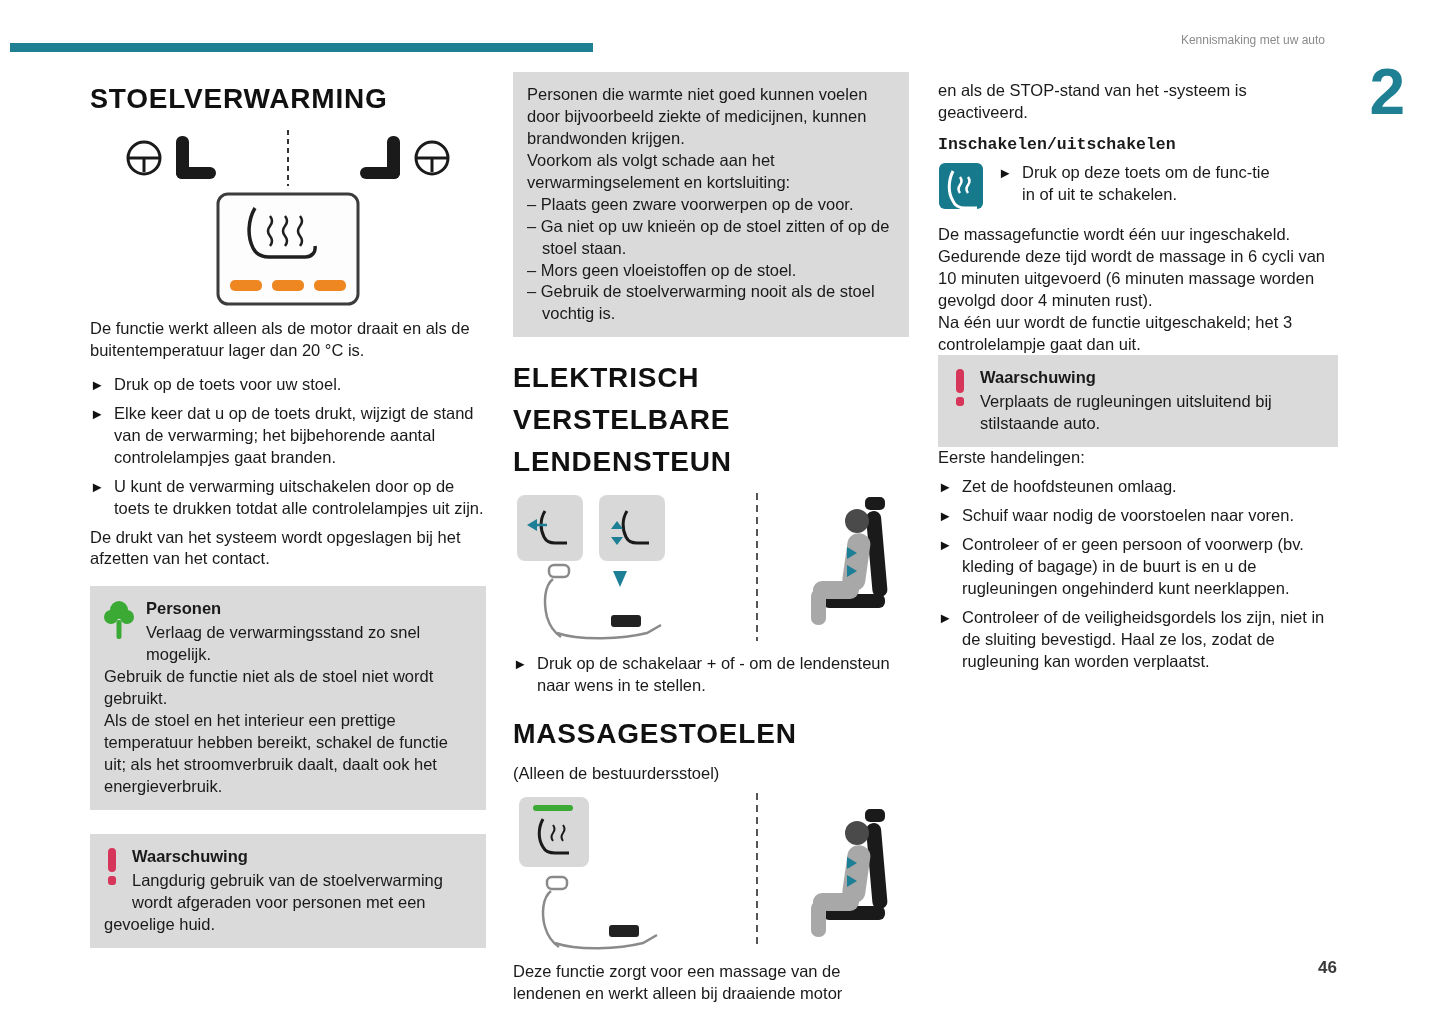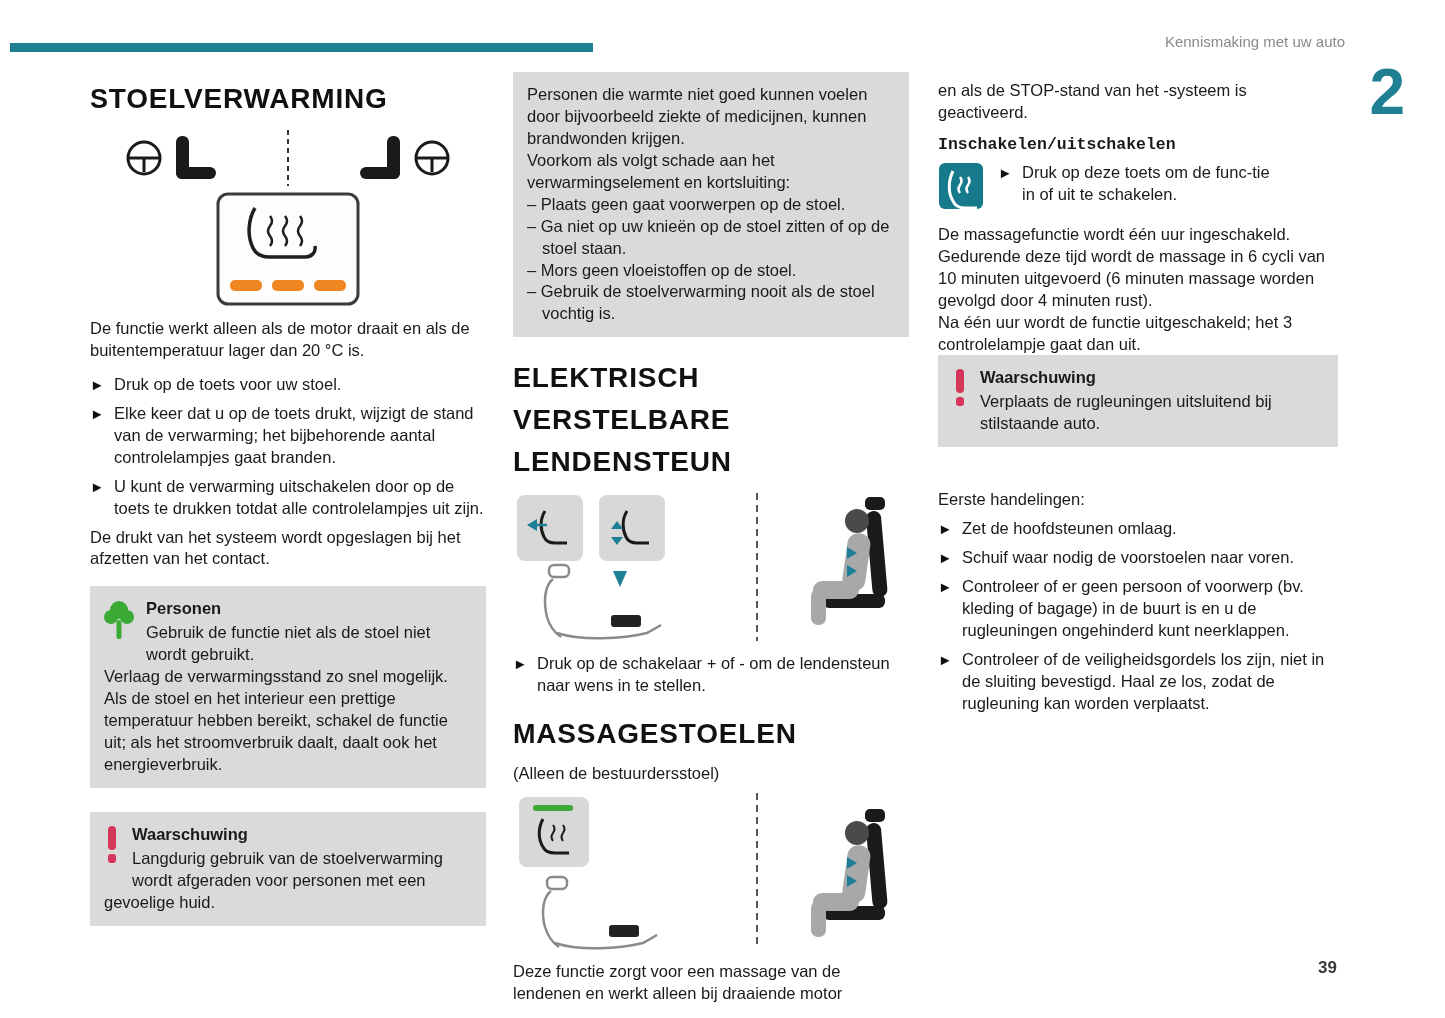--- a/index.html
+++ b/index.html
@@ -5,21 +5,21 @@
   * { box-sizing: border-box; margin: 0; padding: 0; }
   html,body { background:#ffffff; }
   body {
     width: 1445px; height: 1018px;
     font-family: "Liberation Sans", sans-serif;
     color: #1a1a1a;
   }
   .page { position: relative; width: 1445px; height: 1018px; background: #fff; overflow: hidden; }
 
   .topbar { position: absolute; left: 10px; top: 43px; width: 583px; height: 9px; background: #1f7f93; }
-  .header-text { position: absolute; top: 33px; right: 100px; font-size: 15px; color: #8a8a8a; }
+  .header-text { position: absolute; top: 33px; right: 120px; font-size: 12px; color: #8a8a8a; }
   .chapter-num { position: absolute; top: 60px; right: 40px; font-size: 64px; font-weight: bold; color: #1f7f93; line-height: 1; }
   .page-num { position: absolute; bottom: 40px; right: 108px; font-size: 17px; font-weight: bold; color: #3a3a3a; }
 
   .col { position: absolute; font-size: 16.5px; line-height: 1.33; }
   .col1 { left: 90px;  top: 78px; width: 396px; }
   .col2 { left: 513px; top: 72px; width: 396px; }
   .col3 { left: 938px; top: 80px; width: 400px; }
 
   .h1 { font-size: 28px; font-weight: 700; letter-spacing: 0.8px; text-transform: uppercase;
         line-height: 1.5; margin: 0 0 8px; color: #111; }
@@ -122,43 +122,43 @@
     <div class="graybox mt16">
       <span class="iconfloat">
         <svg width="30" height="42" viewBox="0 0 30 42">
           <circle cx="15" cy="10" r="9" fill="#3aaa35"></circle>
           <circle cx="7" cy="17" r="7" fill="#3aaa35"></circle>
           <circle cx="23" cy="17" r="7" fill="#3aaa35"></circle>
           <rect x="12.5" y="20" width="5" height="19" rx="2" fill="#3aaa35"></rect>
         </svg>
       </span>
       <div class="boxtitle">Personen</div>
+      <div>Verlaag de verwarmingsstand zo snel mogelijk.</div>
       <div>Gebruik de functie niet als de stoel niet wordt gebruikt.</div>
-      <div>Verlaag de verwarmingsstand zo snel mogelijk.</div>
       <div>Als de stoel en het interieur een prettige temperatuur hebben bereikt, schakel de functie uit; als het stroomverbruik daalt, daalt ook het energieverbruik.</div>
     </div>
 
     <div class="graybox mt24">
       <span class="iconfloat">
         <svg width="16" height="38" viewBox="0 0 16 38">
           <rect x="4" y="0" width="8" height="24" rx="4" fill="#d6365a"></rect>
           <rect x="4" y="28" width="8" height="9" rx="3" fill="#d6365a"></rect>
         </svg>
       </span>
       <div class="boxtitle">Waarschuwing</div>
       <div>Langdurig gebruik van de stoelverwarming wordt afgeraden voor personen met een gevoelige huid.</div>
     </div>
   </div>
 
   <div class="col col2">
 
     <div class="graybox">
       <div>Personen die warmte niet goed kunnen voelen door bijvoorbeeld ziekte of medicijnen, kunnen brandwonden krijgen.</div>
       <div>Voorkom als volgt schade aan het verwarmingselement en kortsluiting:</div>
-      <div class="dash">– Plaats geen gaat voorwerpen op de stoel.</div>
+      <div class="dash">– Plaats geen zware voorwerpen op de voor.</div>
       <div class="dash">– Ga niet op uw knieën op de stoel zitten of op de stoel staan.</div>
       <div class="dash">– Mors geen vloeistoffen op de stoel.</div>
       <div class="dash">– Gebruik de stoelverwarming nooit als de stoel vochtig is.</div>
     </div>
 
     <h1 class="h1 mt20">Elektrisch verstelbare lendensteun</h1>
 
     <div class="figure">
       <svg width="396" height="152" viewBox="0 0 396 152">
 
@@ -266,34 +266,34 @@
       <span class="iconfloat">
         <svg width="16" height="38" viewBox="0 0 16 38">
           <rect x="4" y="0" width="8" height="24" rx="4" fill="#d6365a"></rect>
           <rect x="4" y="28" width="8" height="9" rx="3" fill="#d6365a"></rect>
         </svg>
       </span>
       <div class="boxtitle">Waarschuwing</div>
       <div>Verplaats de rugleuningen uitsluitend bij stilstaande auto.</div>
     </div>
 
-    <p class="body mt16" style="margin-bottom:4px;margin-top:42px;">Eerste handelingen:</p>
+    <p class="body mt16" style="margin-bottom:4px;">Eerste handelingen:</p>
 
     <div class="bullet">
       <span class="arrow">►</span>
       <span class="btext">Zet de hoofdsteunen omlaag.</span>
     </div>
     <div class="bullet">
       <span class="arrow">►</span>
       <span class="btext">Schuif waar nodig de voorstoelen naar voren.</span>
     </div>
     <div class="bullet">
       <span class="arrow">►</span>
       <span class="btext">Controleer of er geen persoon of voorwerp (bv. kleding of bagage) in de buurt is en u de rugleuningen ongehinderd kunt neerklappen.</span>
     </div>
     <div class="bullet">
       <span class="arrow">►</span>
       <span class="btext">Controleer of de veiligheidsgordels los zijn, niet in de sluiting bevestigd. Haal ze los, zodat de rugleuning kan worden verplaatst.</span>
     </div>
   </div>
 
-  <div class="page-num">39</div>
+  <div class="page-num">46</div>
 </div>
 
 </body></html>

